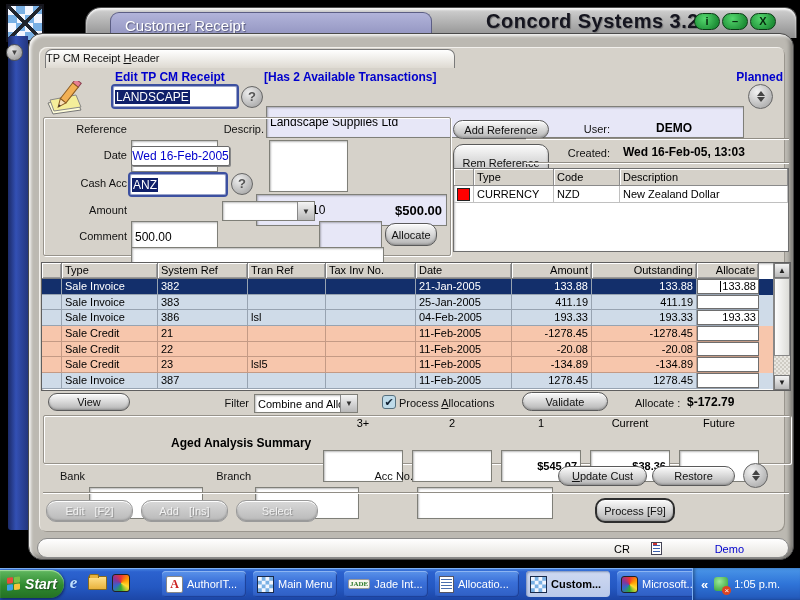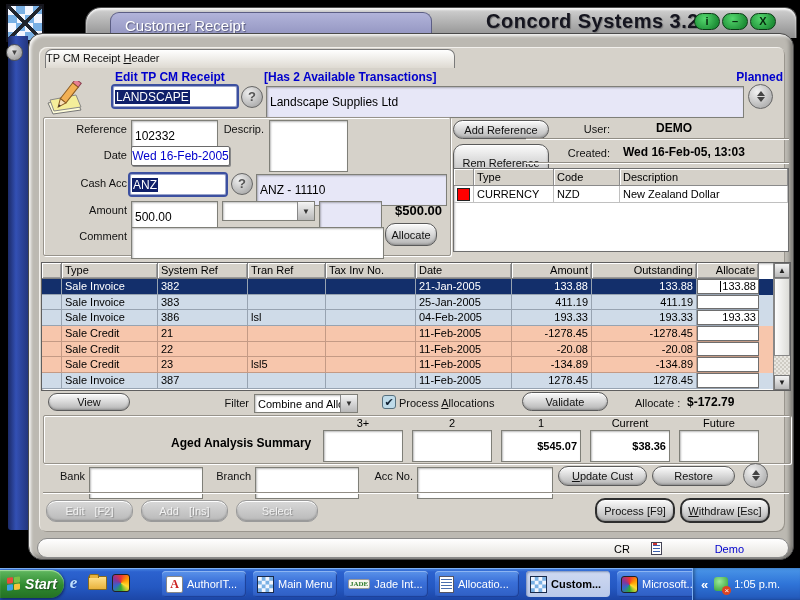--- a/index.html
+++ b/index.html
@@ -89,21 +89,21 @@
   .sel{background:#10206a;color:#fff;padding:0 1px;font-size:12px;}
   .round-help{
     position:absolute;width:22px;height:22px;border-radius:50%;
     background:radial-gradient(circle at 35% 30%,#efefef,#9a9a9a);
     border:1px solid #666;box-sizing:border-box;color:#555;font-weight:bold;font-size:13px;
     text-align:center;line-height:20px;
   }
   .tfield{
     background:#fff;border:1px solid #7f7f78;box-sizing:border-box;
     box-shadow:inset 1px 1px 2px rgba(0,0,0,.28);
-    display:flex;align-items:center;padding:15px 3px;font-size:12px;
+    display:flex;align-items:center;padding:15px 3px;font-size:12px;margin-top:20px;
   }
   .lav{background:#e7e7f7;}
   .spinner{
     position:absolute;width:25px;height:25px;border-radius:50%;
     background:radial-gradient(circle at 35% 30%,#f2f2f2,#9d9d9d);
     border:1px solid #666;box-sizing:border-box;display:flex;flex-direction:column;
     align-items:center;justify-content:center;gap:1px;
   }
   .spinner i{width:0;height:0;border-left:4px solid transparent;border-right:4px solid transparent;}
   .spinner i.up{border-bottom:5px solid #444;}
@@ -521,23 +521,20 @@
   <div class="pill disabled" style="left:17px;top:466px;width:87px;height:22px;gap:10px">
       <span>Edit</span>
       <span>[F2]</span>
     </div>
   <div class="pill disabled" style="left:112px;top:466px;width:87px;height:22px;gap:10px">
       <span>Add</span>
       <span>[Ins]</span>
     </div>
   <div class="pill disabled" style="left:207px;top:466px;width:82px;height:22px">Select</div>
   <div class="pill default" style="left:566px;top:464px;width:80px;height:25px">Process  [F9]</div>
-  <div class="pill default" style="left:651px;top:464px;width:90px;height:25px">
-      <span><span></span><span class="u">W</span><span>ithdraw [Esc]</span></span>
-    </div>
 
   <div class="statusbar">
     <span style="position:absolute;right:158px;top:4px">CR</span>
     <span class="doc-icon" style="right:126px;top:3px"></span>
     <span style="position:absolute;right:44px;top:4px;color:#0000cc">Demo</span>
   </div>
 </div>
 
 <div class="taskbar">
   <div class="startbtn">

